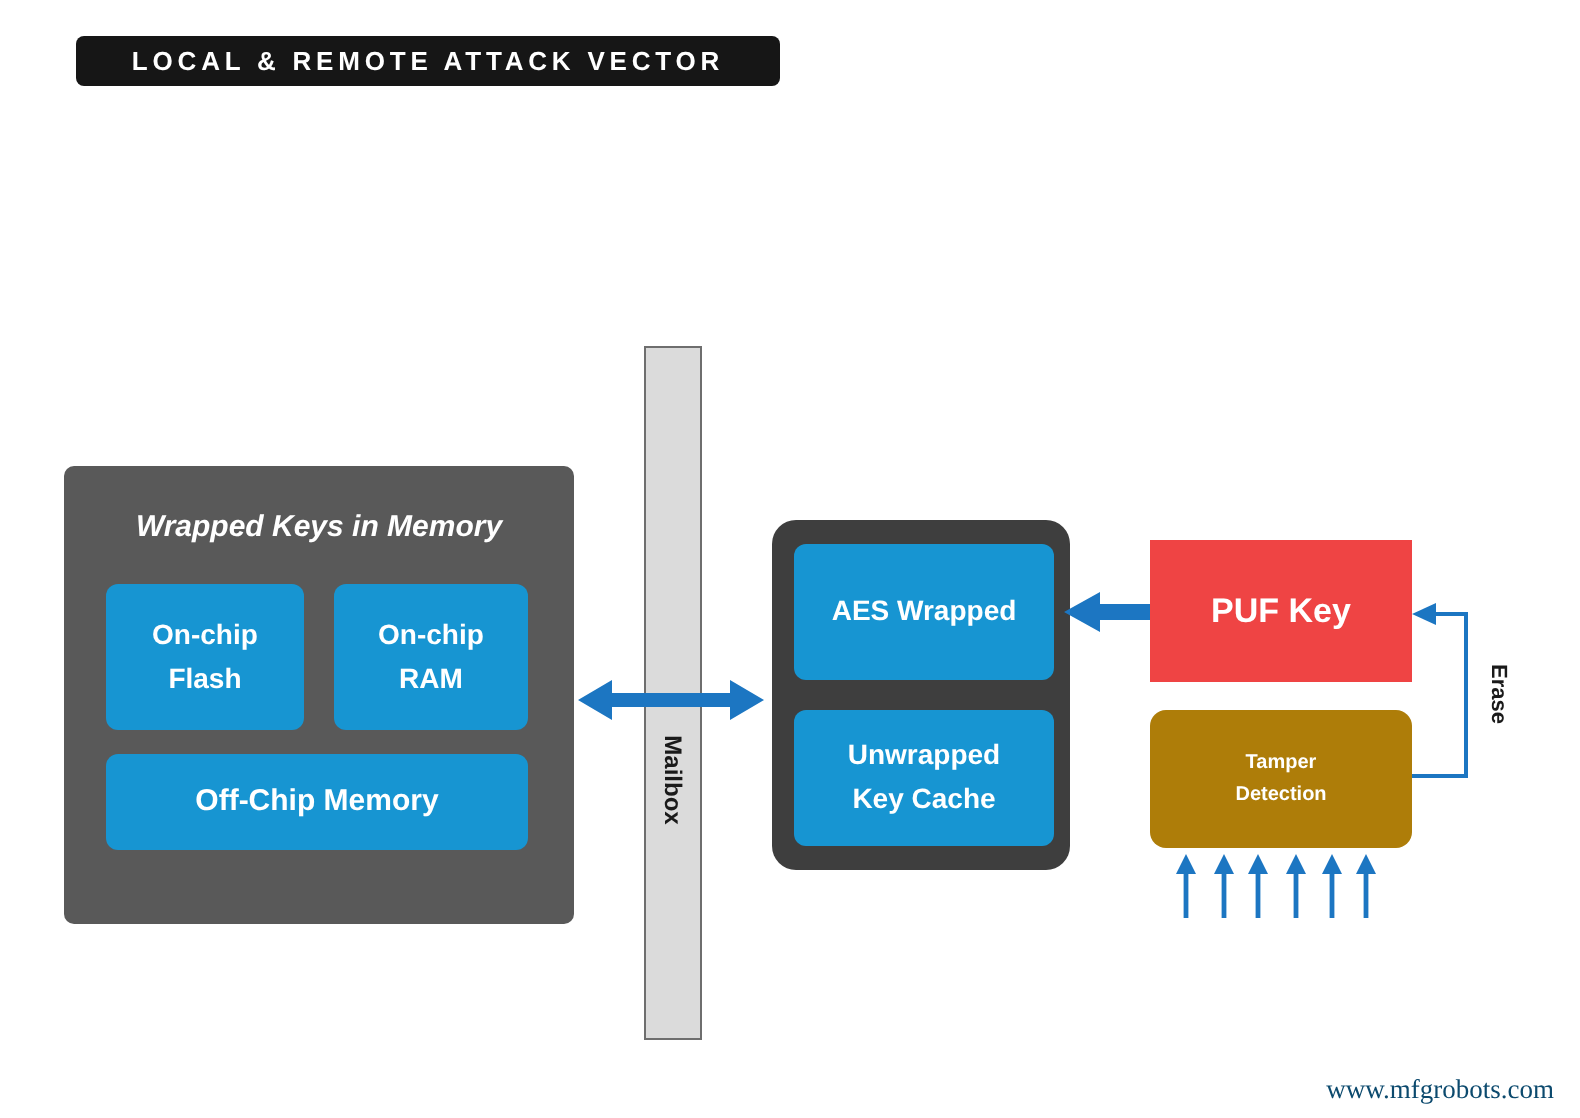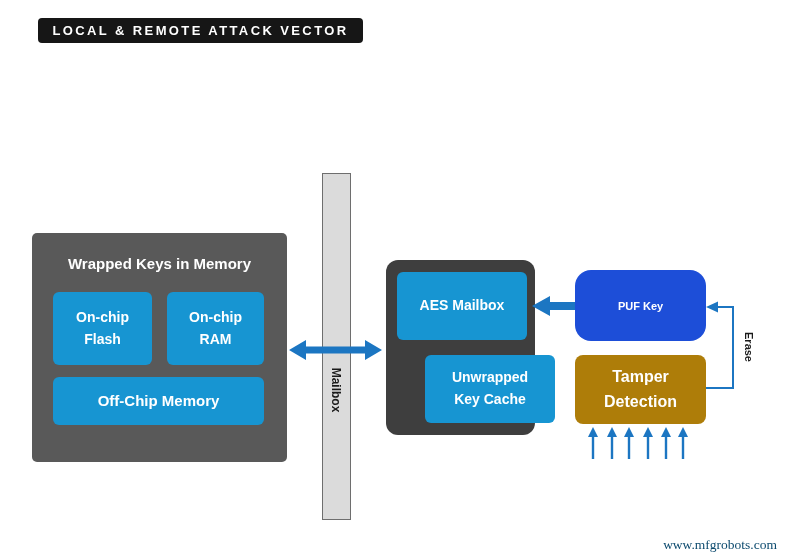--- a/index.html
+++ b/index.html
@@ -4,35 +4,35 @@
 <style>
   * { margin: 0; padding: 0; box-sizing: border-box; }
   html, body { width: 790px; height: 559px; background: #ffffff; overflow: hidden; }
   body { font-family: "Liberation Sans", sans-serif; }
   #stage { position: relative; width: 790px; height: 559px; background: #ffffff; }
 
   .abs { position: absolute; }
 
   
   .banner {
-    left: 38px; top: 18px; width: 325px; height: 25px;
+    left: 38px; top: 18px; width: 352px; height: 25px;
     background: #161616; border-radius: 4px;
     color: #ffffff; font-weight: bold; font-size: 13px; letter-spacing: 2.4px;
     display: flex; align-items: center; justify-content: center;
   }
 
   
   .memory-block {
     left: 32px; top: 233px; width: 255px; height: 229px;
     background: #595959; border-radius: 5px;
   }
   .memory-title {
     left: 0; top: 18px; width: 255px; height: 24px;
     color: #ffffff; font-weight: bold; font-size: 15px;
-    display: flex; align-items: center; justify-content: center;
+    display: flex; align-items: center; justify-content: center; font-style: italic;
   }
   .bluebox {
     background: #1795D2; border-radius: 6px;
     color: #ffffff; font-weight: bold; font-size: 14px;
     display: flex; align-items: center; justify-content: center;
     text-align: center; white-space: pre-line; line-height: 1.55;
   }
   .flash { left: 21px;  top: 59px;  width: 99px;  height: 73px; }
   .ram   { left: 135px; top: 59px;  width: 97px;  height: 73px; }
   .offchip { left: 21px; top: 144px; width: 211px; height: 48px; font-size: 15px; }
@@ -50,33 +50,33 @@
     transform: rotate(90deg); transform-origin: center;
     font-weight: bold; font-size: 12px; color: #1A1A1A; white-space: nowrap;
   }
 
   
   .crypto-block {
     left: 386px; top: 260px; width: 149px; height: 175px;
     background: #3E3E3E; border-radius: 12px;
   }
   .aes     { left: 11px; top: 12px; width: 130px; height: 68px; }
-  .keycache{ left: 11px; top: 95px; width: 130px; height: 68px; margin-left: 28px; }
+  .keycache{ left: 11px; top: 95px; width: 130px; height: 68px; }
 
   
   .puf {
     left: 575px; top: 270px; width: 131px; height: 71px;
-    background: #1d4ed8; border-radius: 16px;
-    color: #fff; font-weight: bold; font-size: 11px;
+    background: #ef4444; border-radius: 0;
+    color: #fff; font-weight: bold; font-size: 17px;
     display: flex; align-items: center; justify-content: center;
   }
   .tamper {
     left: 575px; top: 355px; width: 131px; height: 69px;
     background: #AE7D09; border-radius: 8px;
-    color: #fff; font-weight: bold; font-size: 16px;
+    color: #fff; font-weight: bold; font-size: 10px;
     display: flex; align-items: center; justify-content: center;
     text-align: center; white-space: pre-line; line-height: 1.55;
   }
 
   
   .erase-label {
     left: 738px; top: 328px; width: 22px; height: 38px;
     display: flex; align-items: center; justify-content: center;
   }
   .erase-label span {
@@ -112,21 +112,21 @@
   <div class="abs mailbox-bar"></div>
   <div class="abs mailbox-label">
     <span>Mailbox</span>
   </div>
 
   <svg class="arrow" style="left:289px; top:338px;" width="93" height="24" viewBox="0 0 93 24">
     <polygon points="0,12 17,2 17,8.5 76,8.5 76,2 93,12 76,22 76,15.5 17,15.5 17,22" fill="#1C76C2"></polygon>
   </svg>
 
   <div class="abs crypto-block">
-    <div class="abs bluebox aes">AES Mailbox</div>
+    <div class="abs bluebox aes">AES Wrapped</div>
     <div class="abs bluebox keycache">Unwrapped
 Key Cache</div>
   </div>
 
   <svg class="arrow" style="left:532px; top:295px;" width="44" height="22" viewBox="0 0 44 22">
     <polygon points="0,11 18,1 18,7 44,7 44,15 18,15 18,21" fill="#1C76C2"></polygon>
   </svg>
 
   <div class="abs puf">PUF Key</div>
 

